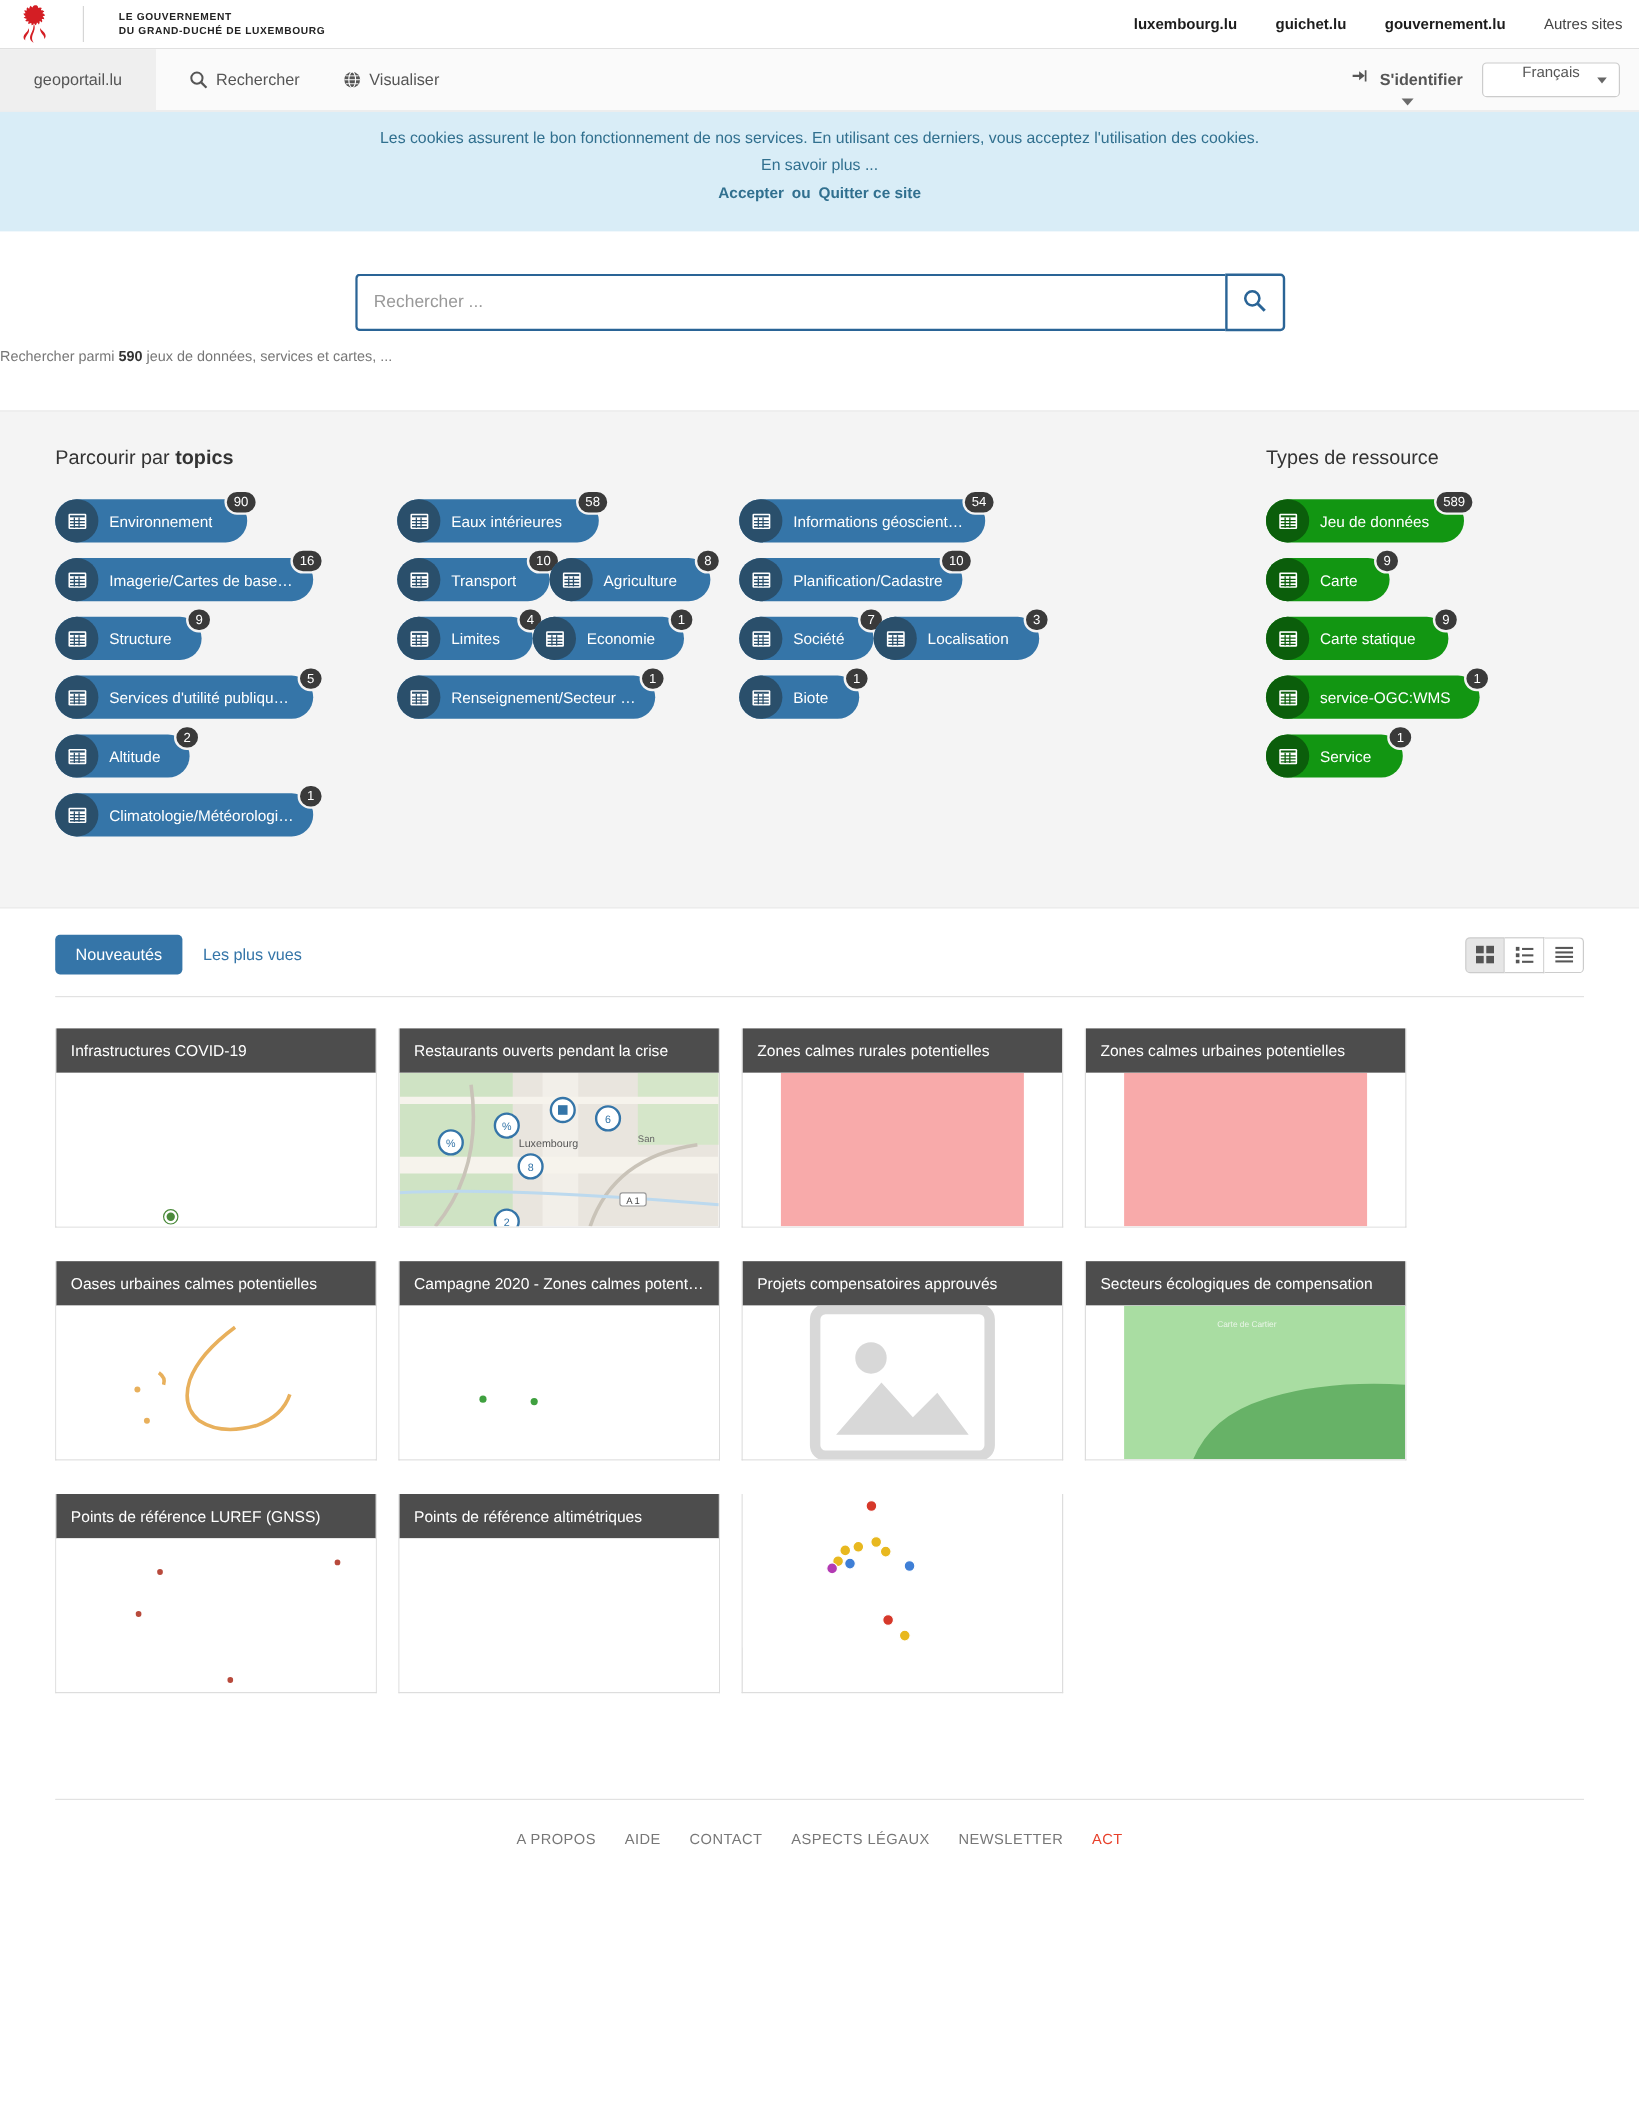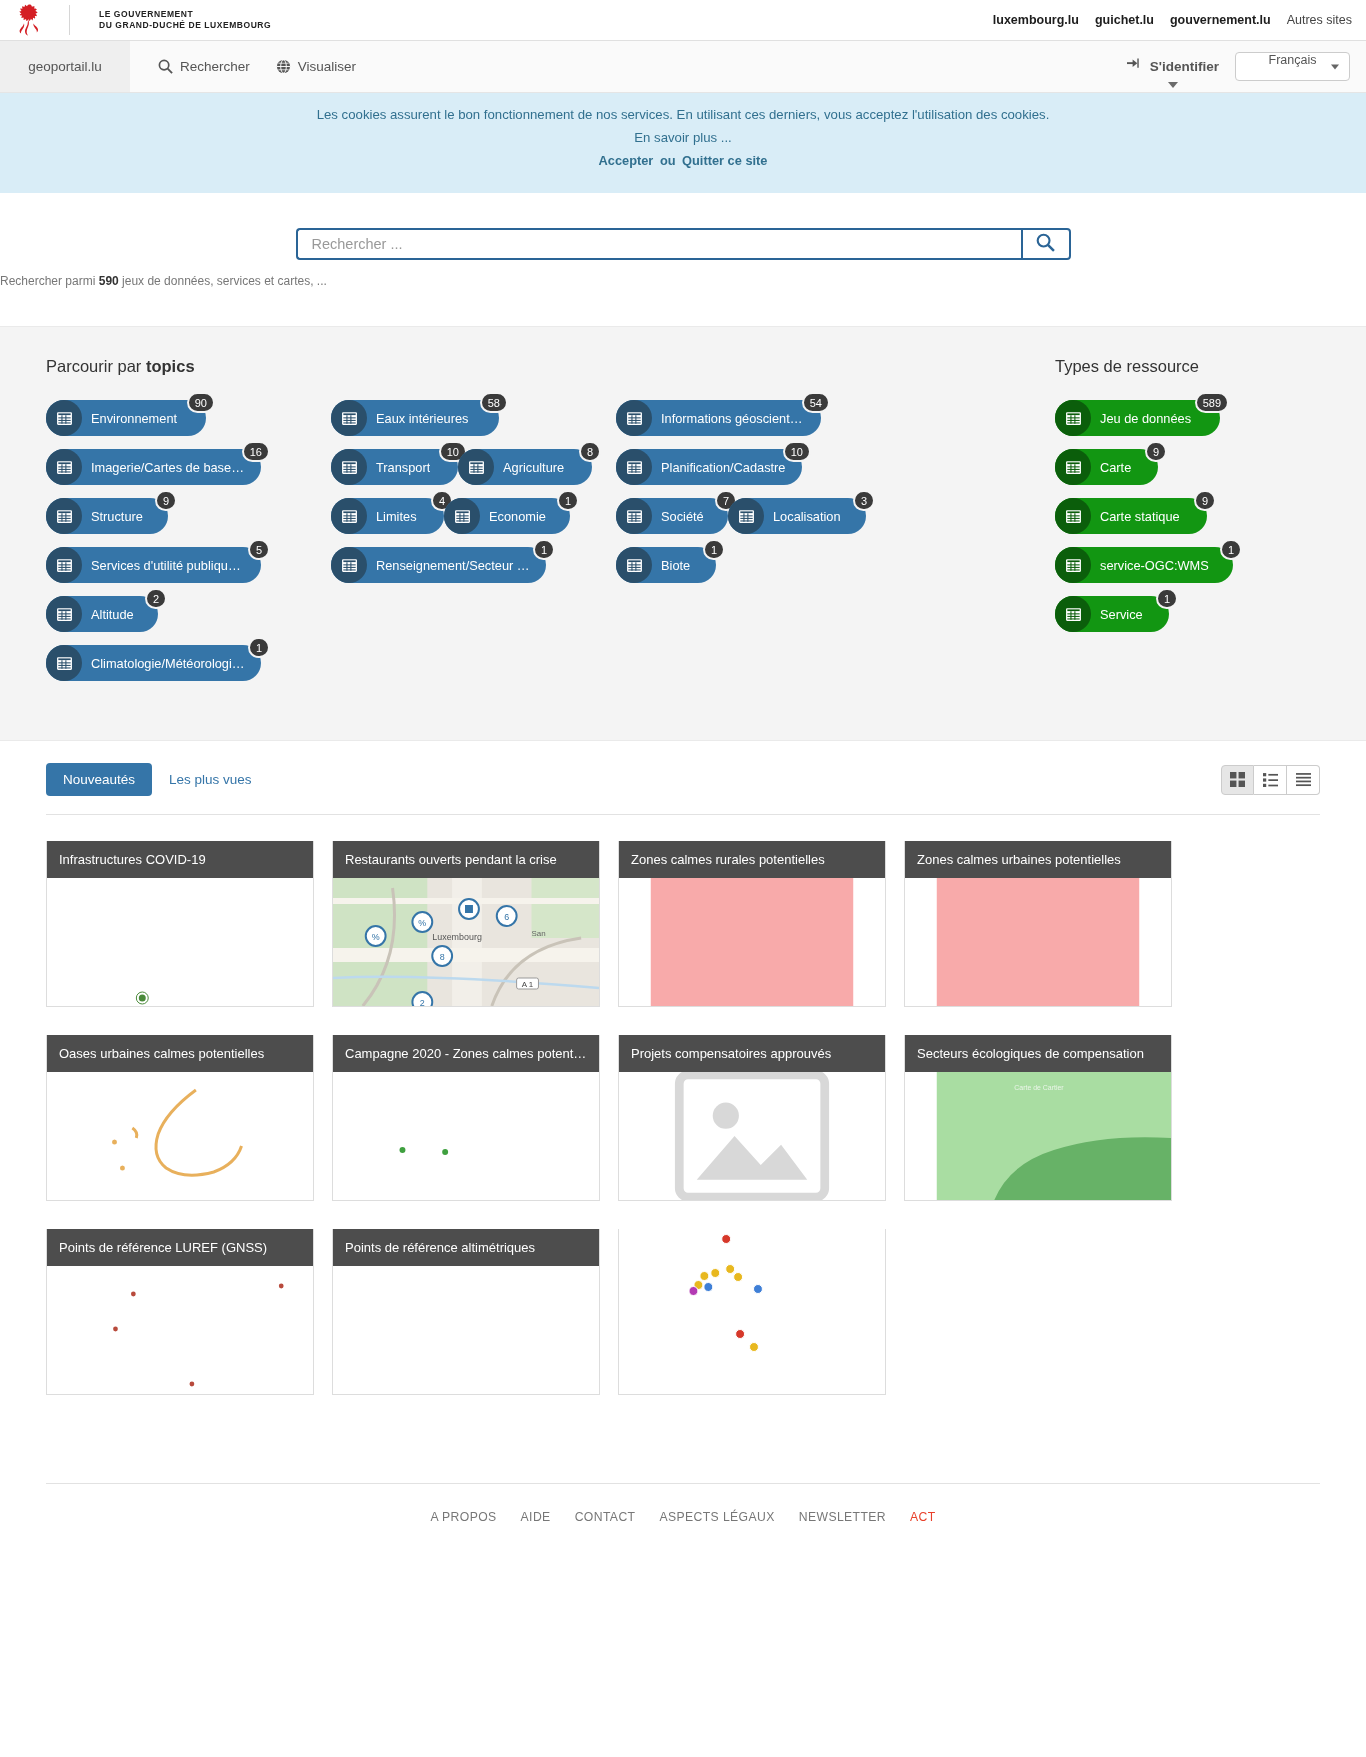--- a/index.html
+++ b/index.html
@@ -23,36 +23,36 @@
     background: #fff;
   }
   .gov-left { display: flex; align-items: center; gap: 17px; }
   .lion { width: 38px; height: 34px; display: block; }
   .gov-divider { width: 1px; height: 30px; background: #d6d6d6; margin: 0 12px 0 4px; }
   .gov-name { line-height: 1.25; }
   .gov-name div {
     font-size: 8.5px; font-weight: bold; letter-spacing: .55px; color: #222;
     text-transform: uppercase;
   }
-  .gov-right { margin-left: auto; display: flex; align-items: center; gap: 16px; }
+  .gov-right { margin-left: auto; display: flex; align-items: center; gap: 32px; }
   .gov-right a { font-size: 12.5px; color: #1d1d1d; text-decoration: none; font-weight: bold; }
   .gov-right a.plain { font-weight: normal; color: #444; }
 
   
   .mainnav {
     height: 52px; background: #fafafa;
     border-bottom: 1px solid #e5e5e5;
     display: flex; align-items: stretch; position: relative;
   }
   .brandcell {
     width: 130px; background: #efefef;
     display: flex; align-items: center; justify-content: center;
     font-size: 13.5px; color: #555;
   }
-  .navitems { display: flex; align-items: center; gap: 6px; padding-left: 18px; }
+  .navitems { display: flex; align-items: center; gap: 16px; padding-left: 18px; }
   .navitem {
     display: flex; align-items: center; gap: 7px;
     font-size: 13.5px; color: #555; text-decoration: none;
     padding: 6px 10px;
   }
   .navitem svg { display: block; }
   .nav-right {
     margin-left: auto; display: flex; align-items: center; gap: 16px; padding-right: 16px;
   }
   .signin {
@@ -82,21 +82,21 @@
   }
   .cookie p { margin: 0 0 8px; }
   .cookie a.learn { color: #31708f; text-decoration: none; }
   .cookie .actions { font-weight: bold; font-size: 12.8px; }
   .cookie .actions a { color: #31708f; text-decoration: none; }
   .cookie .actions span.ou { font-weight: bold; padding: 0 3px; }
 
   
   .searchzone { padding: 35px 0 38px; background: #fff; }
   .searchwrap {
-    width: 775px; margin: 0 auto; display: flex; height: 32px; border-radius: 12px;
+    width: 775px; margin: 0 auto; display: flex; height: 48px; border-radius: 12px;
   }
   .searchwrap input {
     flex: 1; border: 2px solid #2a6496; border-right: none;
     border-radius: 4px 0 0 4px; padding: 0 14px;
     font-size: 14.5px; color: #555; outline: none;
     font-family: "Liberation Sans", sans-serif;
   }
   .searchwrap input::placeholder { color: #999; }
   .searchbtn {
     width: 50px; background: #fff; border: 2px solid #2a6496;

